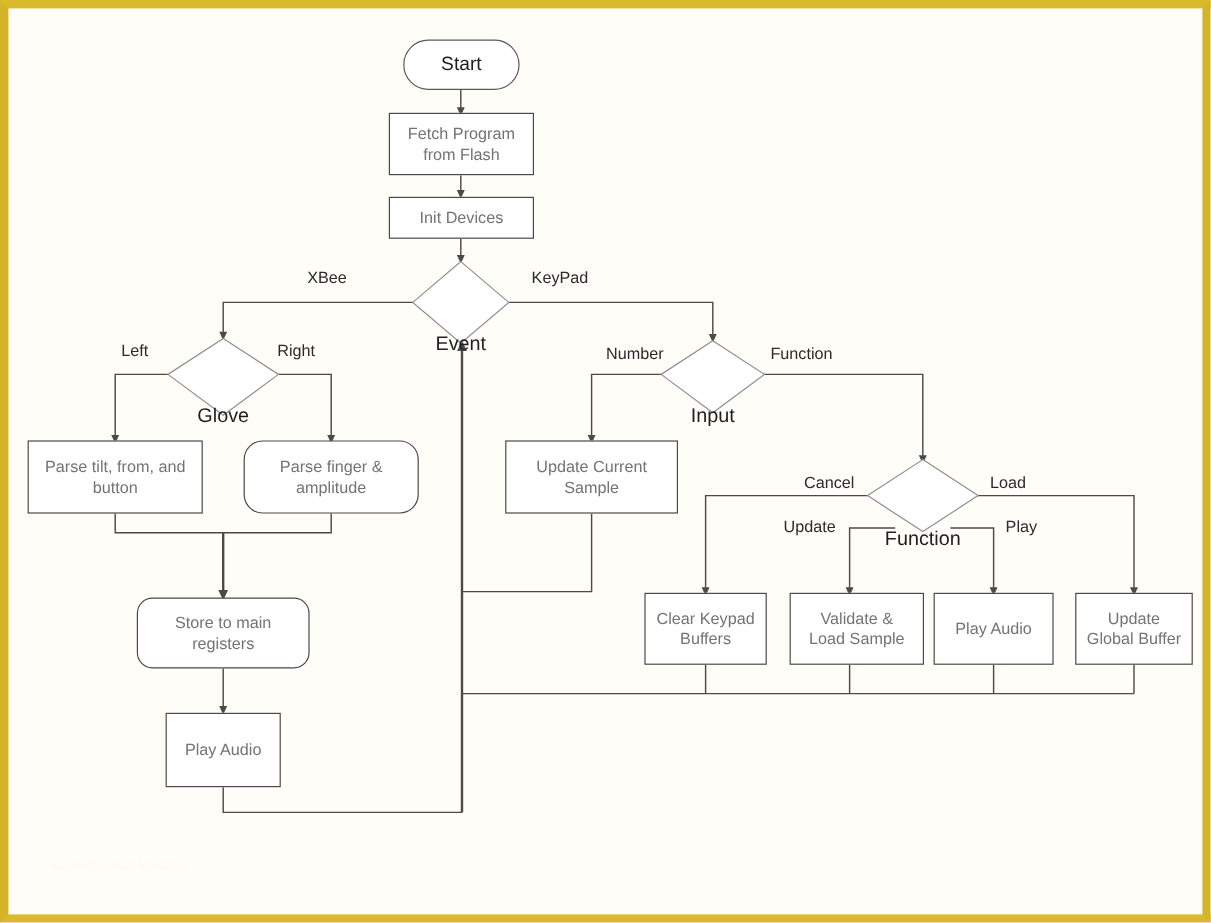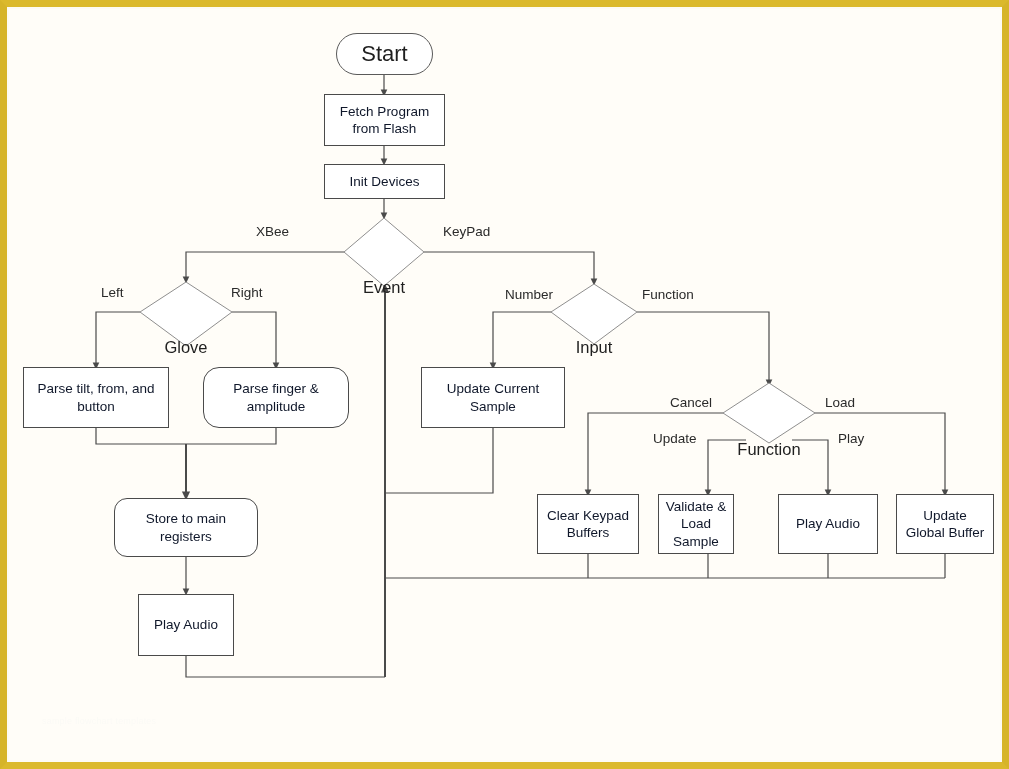--- a/index.html
+++ b/index.html
@@ -48,34 +48,34 @@
     width: 1009px; height: 769px;
     pointer-events: none;
   }
   .node {
     position: absolute;
     box-sizing: border-box;
     display: flex;
     align-items: center;
     justify-content: center;
     text-align: center;
-    color: #0f172a;
+    color: #737373;
     line-height: 1.28;
   }
   .node.process {
     background: #ffffff;
     border: 1px solid #4a4a4a;
     font-size: 13.5px;
     padding: 2px 5px;
   }
   .node.terminator {
     background: #ffffff;
     border: 1px solid #5a5a5a;
     border-radius: 22px;
-    font-size: 22px;
+    font-size: 16px;
     color: #1f1f1f;
   }
   .node.decision-label {
     background: transparent;
     border: none;
     font-size: 16.5px;
     color: #1f1f1f;
     margin-top: 36px;
   }
   .edge-label {
@@ -221,21 +221,21 @@
 
     <div class="node process" style="left:138px; top:594px; width:96px; height:62px;">
       <span class="nodetext">Play Audio</span>
     </div>
 
     <div class="node process" style="left:537px; top:494px; width:102px; height:60px;">
       <span class="nodetext" style="white-space:pre-line;">Clear Keypad
 Buffers</span>
     </div>
 
-    <div class="node process" style="left:658px; top:494px; width:76px; height:60px;">
+    <div class="node process" style="left:658px; top:494px; width:112px; height:60px;">
       <span class="nodetext" style="white-space:pre-line;">Validate &amp;
 Load Sample</span>
     </div>
 
     <div class="node process" style="left:778px; top:494px; width:100px; height:60px;">
       <span class="nodetext">Play Audio</span>
     </div>
 
     <div class="node process" style="left:896px; top:494px; width:98px; height:60px;">
       <span class="nodetext" style="white-space:pre-line;">Update

